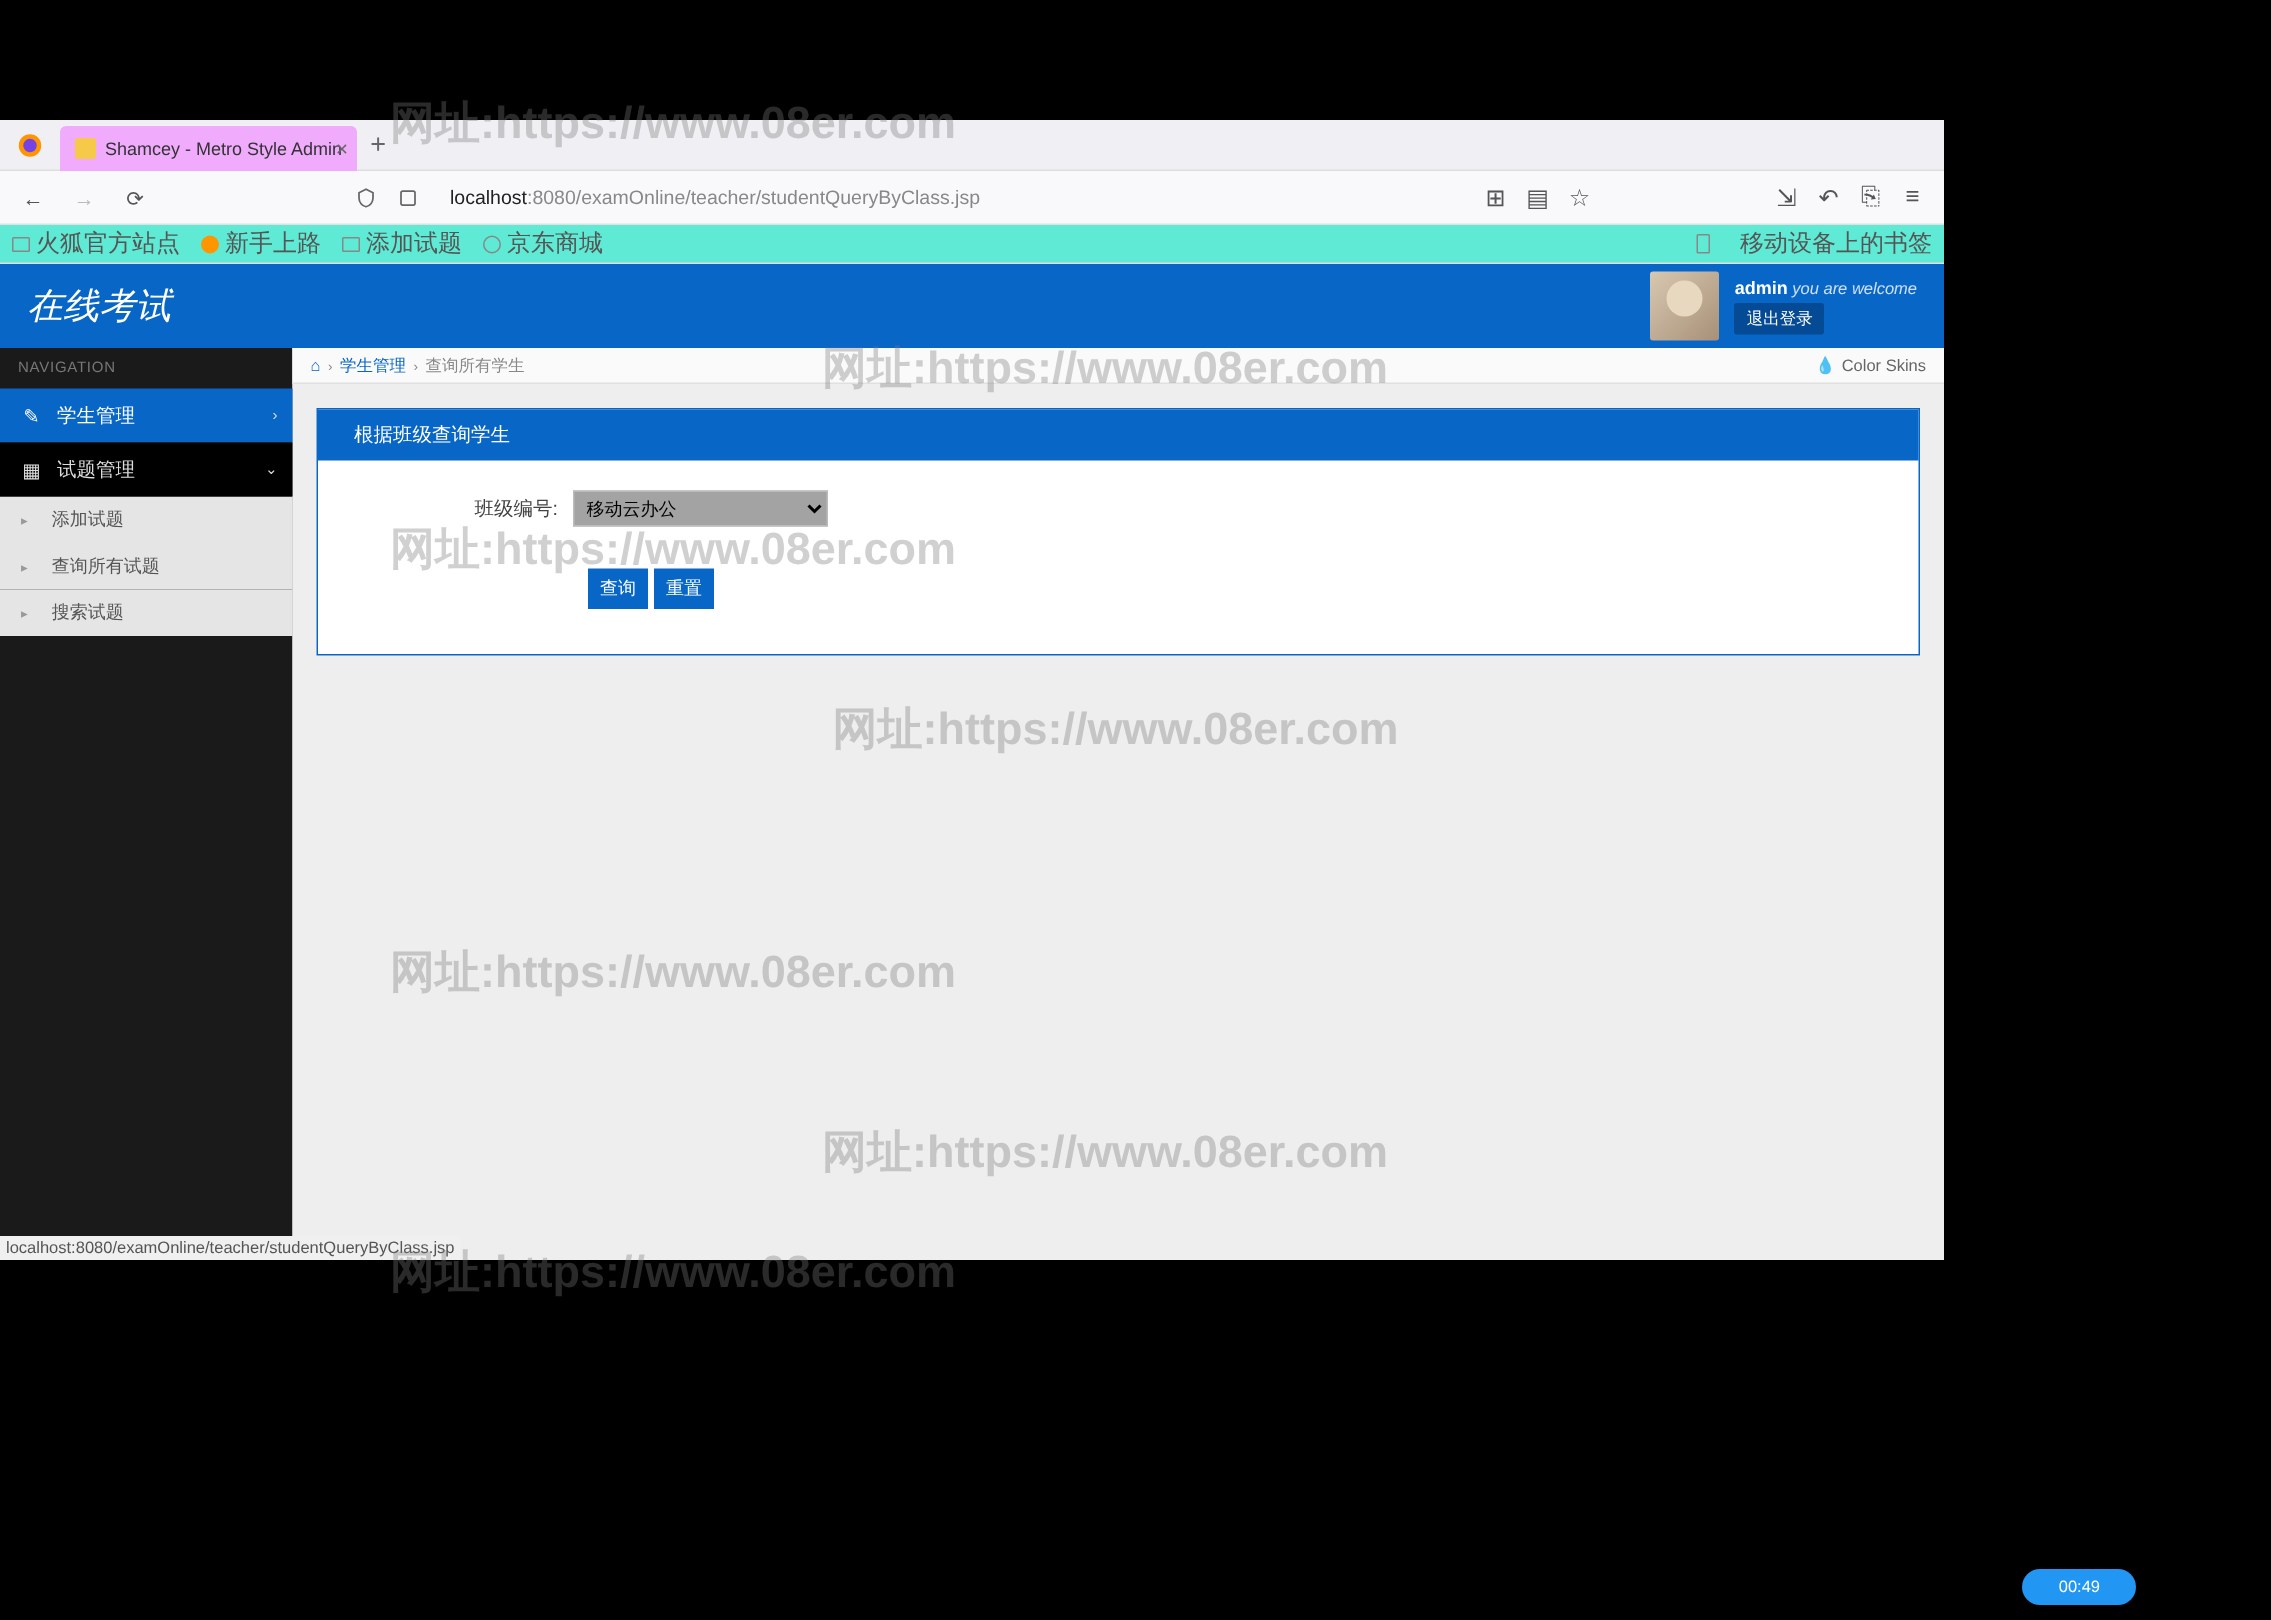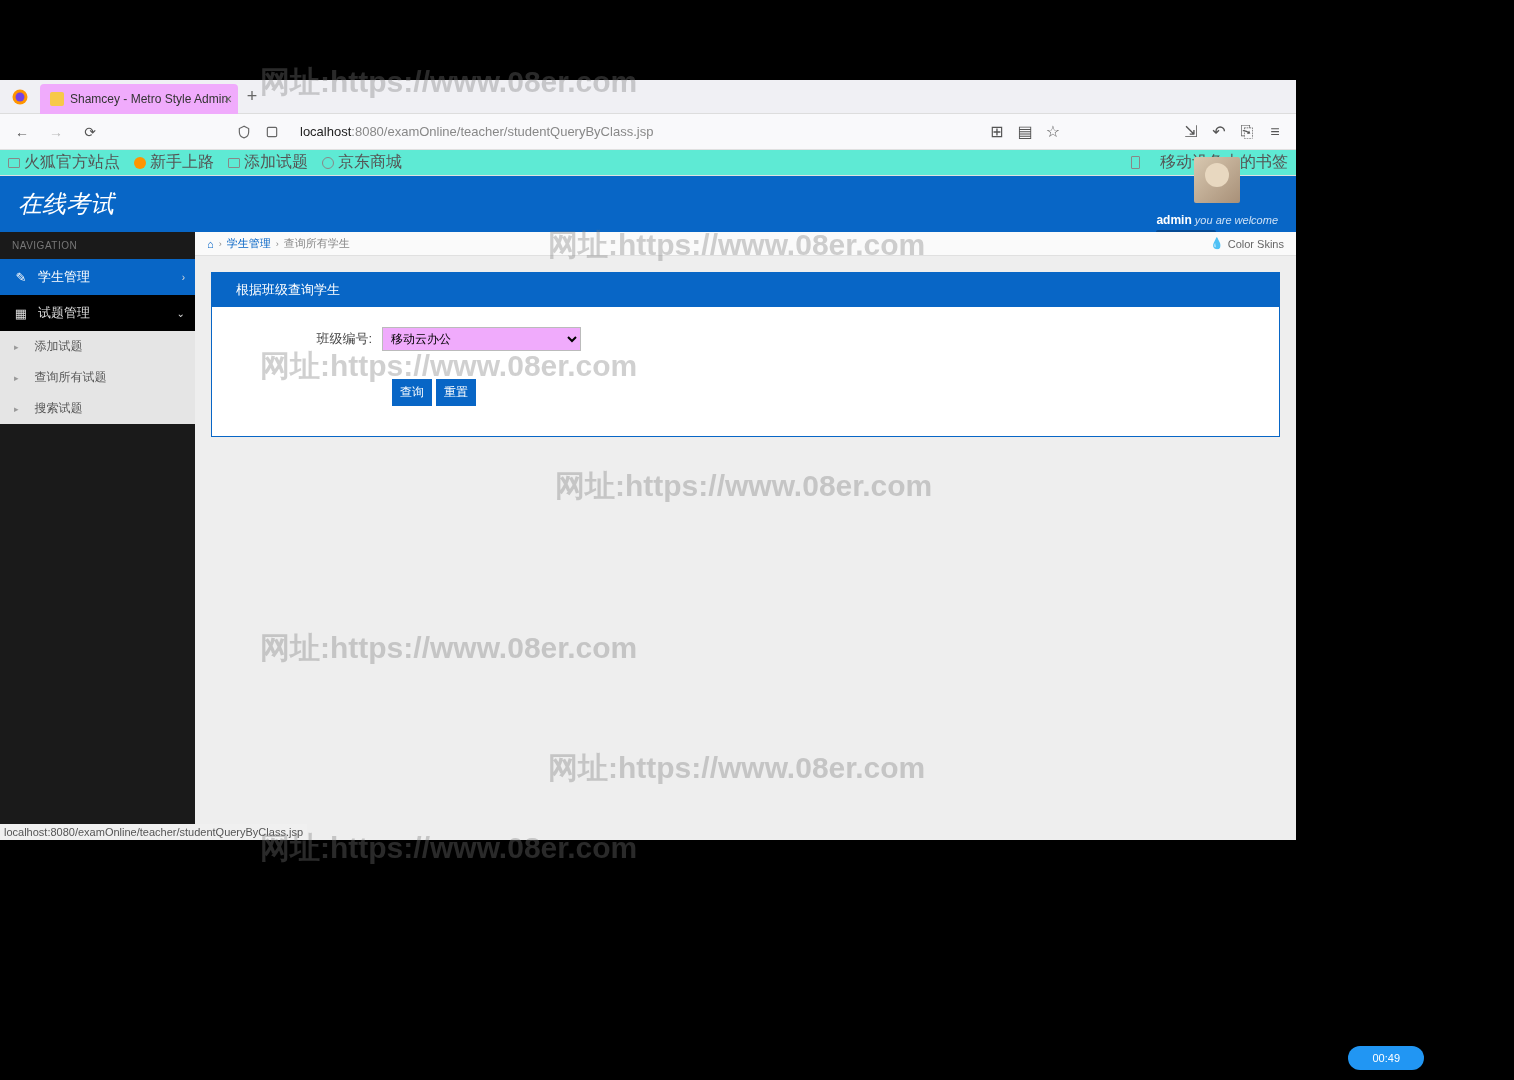--- a/index.html
+++ b/index.html
@@ -29,21 +29,21 @@
 .bookmarks-bar { height: 26px; background: #5eead4; display: flex; align-items: center; padding: 0 8px; font-size: 16px; color: #555; gap: 14px; border-bottom: 1px solid #e0e0e0; }
 .bm-item { display: flex; align-items: center; gap: 4px; cursor: pointer; }
 .bm-item .folder { width: 12px; height: 10px; border: 1px solid #888; border-radius: 1px; }
 .bm-item .globe { width: 12px; height: 12px; border: 1px solid #888; border-radius: 50%; }
 .bm-right { margin-left: auto; display: flex; align-items: center; gap: 20px; }
 
 
 .app { position: relative; height: calc(100% - 96px); display: flex; flex-direction: column; }
 .header-bar { height: 56px; background: #0866c6; display: flex; align-items: center; padding: 0 18px; color: #fff; }
 .logo-text { font-size: 24px; font-style: italic; font-family: "STKaiti","KaiTi",serif; }
-.header-right { margin-left: auto; display: flex; align-items: center; gap: 10px; flex-direction: column; }
+.header-right { margin-left: auto; display: flex; align-items: center; gap: 10px; }
 .avatar { width: 46px; height: 46px; background: linear-gradient(135deg,#d8c8b0,#a89078); border-radius: 2px; position: relative; overflow: hidden; }
 .avatar::after { content:""; position:absolute; width: 24px; height:24px; background:#e8d8c0; border-radius:50%; top:6px; left:11px; }
 .user-info { font-size: 11px; }
 .user-info b { font-size: 12px; }
 .user-info .welcome { font-style: italic; color: #cde0f5; }
 .logout-btn { display: inline-block; background: #054a94; color: #fff; font-size: 11px; padding: 3px 8px; margin-top: 3px; cursor: pointer; border-radius: 2px; }
 
 .body-row { flex: 1; display: flex; min-height: 0; }
 
 .sidebar { width: 195px; background: #1a1a1a; color: #aaa; height: 100%; }
@@ -62,21 +62,21 @@
 .breadcrumb-row a { color: #0866c6; text-decoration: none; }
 .breadcrumb-row .sep { margin: 0 5px; font-size: 9px; }
 .color-skins { margin-left: auto; display: flex; align-items: center; gap: 4px; cursor: pointer; color: #666; }
 
 .panel-wrap { padding: 16px; }
 .panel { border: 1px solid #0866c6; background: #fff; }
 .panel-head { background: #0866c6; color: #fff; font-size: 13px; padding: 8px 24px; }
 .panel-body { padding: 20px 30px 30px; }
 .form-row { display: flex; align-items: center; margin-bottom: 28px; }
 .form-label { width: 140px; text-align: right; font-size: 13px; color: #444; padding-right: 10px; }
-.form-select { width: 199px; height: 24px; font-size: 12px; border: 1px solid #bbb; background: #f0abfc; padding: 0 4px; }
+.form-select { width: 170px; height: 24px; font-size: 12px; border: 1px solid #bbb; background: #a3a3a3; padding: 0 4px; }
 .btn-row { padding-left: 150px; display: flex; gap: 4px; }
 .btn { background: #0866c6; color: #fff; border: none; font-size: 12px; padding: 5px 8px; cursor: pointer; }
 
 .footer { font-size: 11px; color: #888; padding: 20px 16px; }
 
 .status-bar { position: absolute; bottom: 0; left: 0; font-size: 11px; color: #555; background: #f0f0f0; padding: 2px 4px; }
 
 
 .wm { position: absolute; font-size: 30px; font-weight: bold; color: rgba(120,120,120,0.35); pointer-events: none; white-space: nowrap; z-index: 50; }
 

